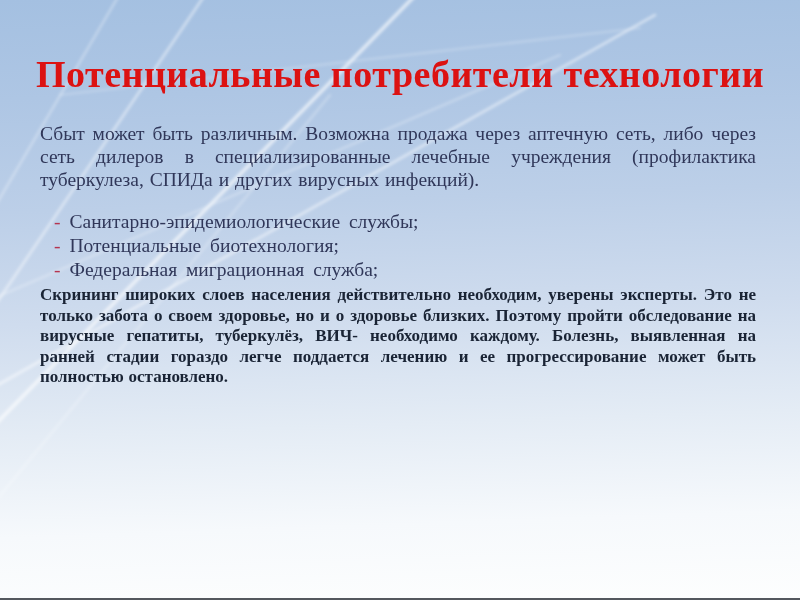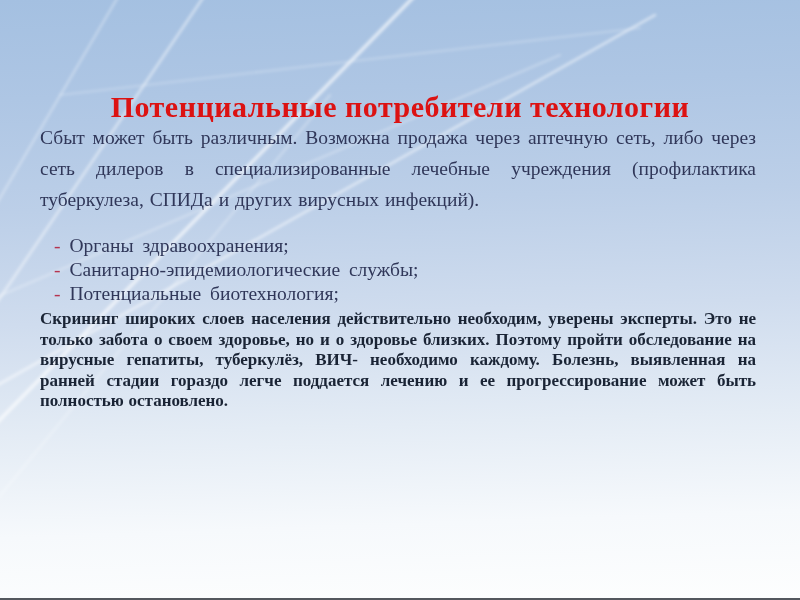--- a/index.html
+++ b/index.html
@@ -26,40 +26,40 @@
   .streaks {
     position: absolute;
     top: 0; left: 0;
     width: 800px; height: 600px;
     pointer-events: none;
   }
 
   .title {
     position: relative;
     margin: 0;
-    padding: 89px 30px 0 30px;
+    padding: 57px 30px 0 30px;
     text-align: center;
-    font-size: 30px;
+    font-size: 38px;
     line-height: 35px;
     font-weight: bold;
     letter-spacing: 0.5px;
     color: #dc1212;
   }
 
   .content {
     position: absolute;
     left: 40px;
     right: 44px;
     top: 122px;
   }
 
   .para {
     margin: 0 0 2px 0;
     font-size: 19.5px;
-    line-height: 31px;
+    line-height: 23px;
     text-align: justify;
     color: #303759;
     word-spacing: 1px;
   }
 
   .bullets { margin-top: 19px; }
 
   .bullet {
     font-size: 19.5px;
     line-height: 24px;
@@ -109,26 +109,26 @@
   </svg>
 
   <h1 class="title">Потенциальные потребители технологии</h1>
 
   <div class="content">
 
     <p class="para">Сбыт может быть различным. Возможна продажа через аптечную сеть, либо через сеть дилеров в специализированные лечебные учреждения (профилактика туберкулеза, СПИДа и других вирусных инфекций).</p>
 
     <div class="bullets">
       <div class="bullet">
-        <span class="marker">-</span><span class="btext">Органы здравоохранения;</span>
-      </div>
-      <div class="bullet">
         <span class="marker">-</span><span class="btext">Санитарно-эпидемиологические службы;</span>
       </div>
       <div class="bullet">
         <span class="marker">-</span><span class="btext">Потенциальные биотехнология;</span>
+      </div>
+      <div class="bullet">
+        <span class="marker">-</span><span class="btext">Федеральная миграционная служба;</span>
       </div>
     </div>
 
     <p class="footer">Скрининг широких слоев населения действительно необходим, уверены эксперты. Это не только забота о своем здоровье, но и о здоровье близких. Поэтому пройти обследование на вирусные гепатиты, туберкулёз, ВИЧ- необходимо каждому. Болезнь, выявленная на ранней стадии гораздо легче поддается лечению и ее прогрессирование может быть полностью остановлено.</p>
 
   </div>
 </div>
 
 </body></html>

